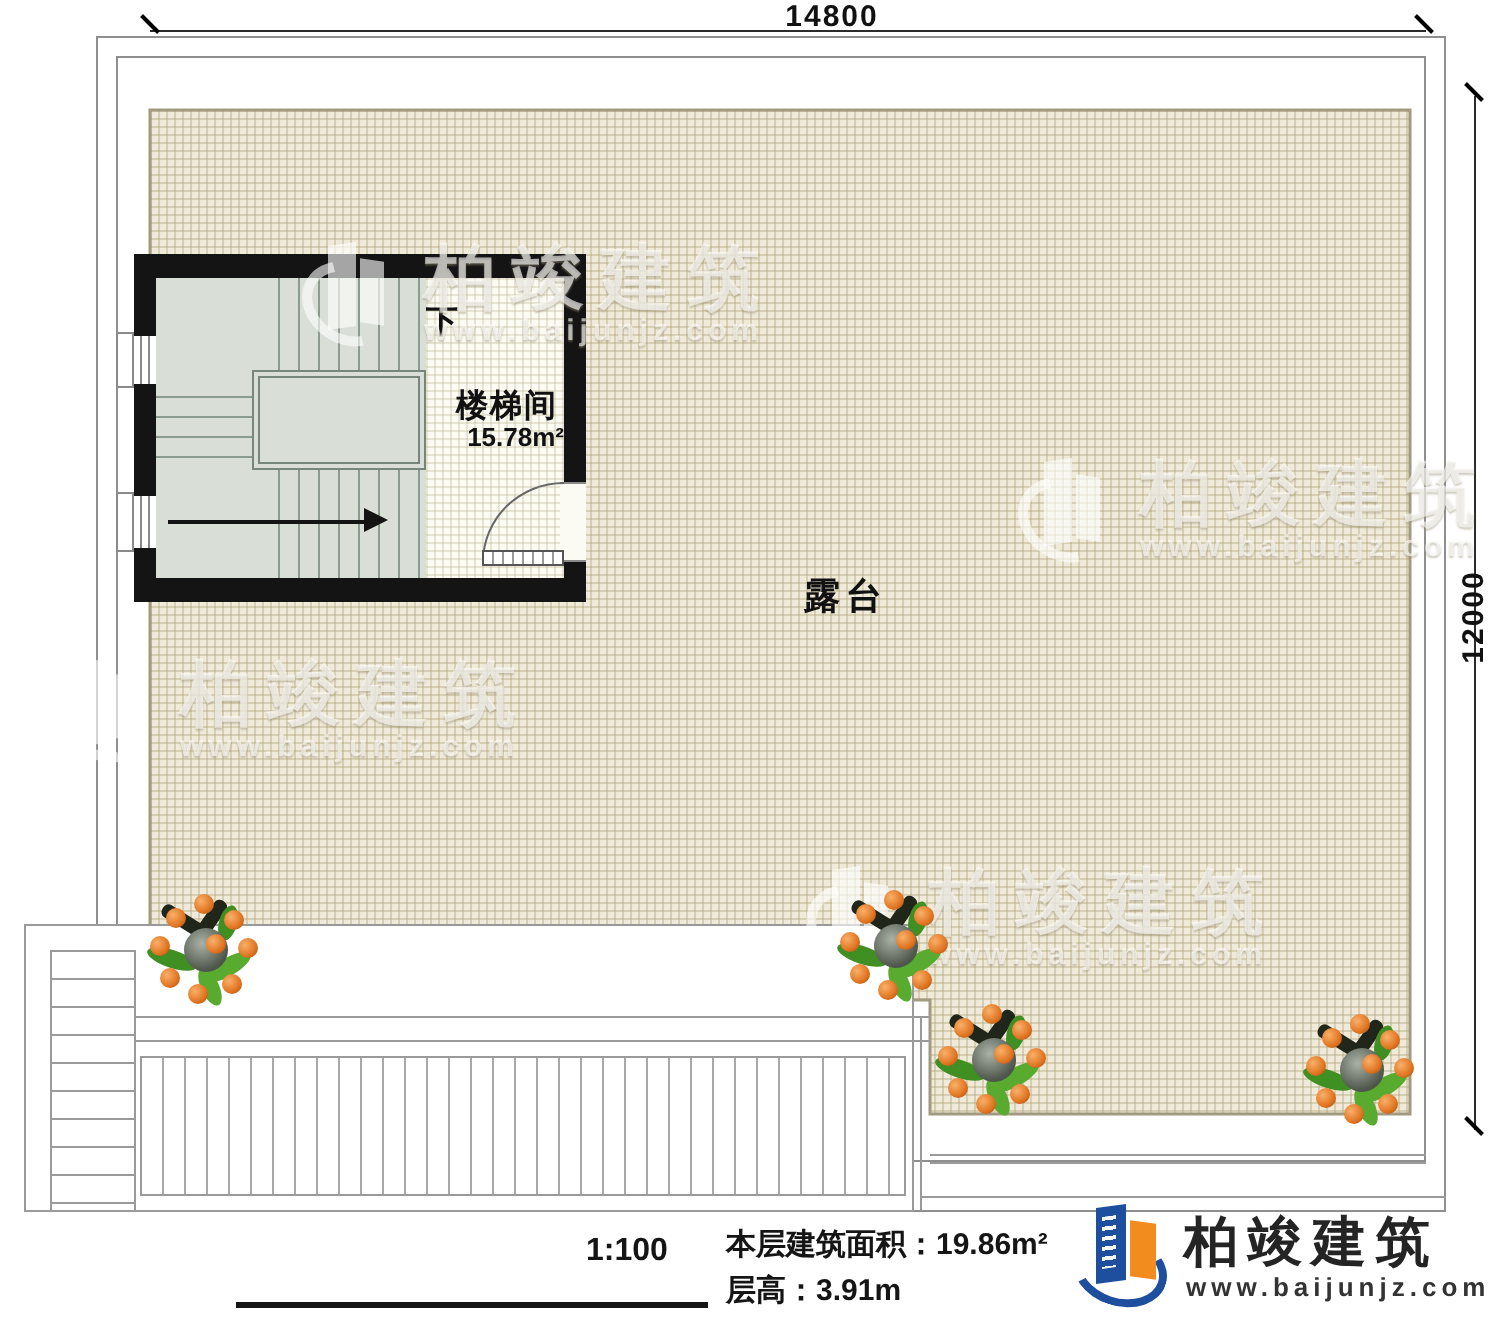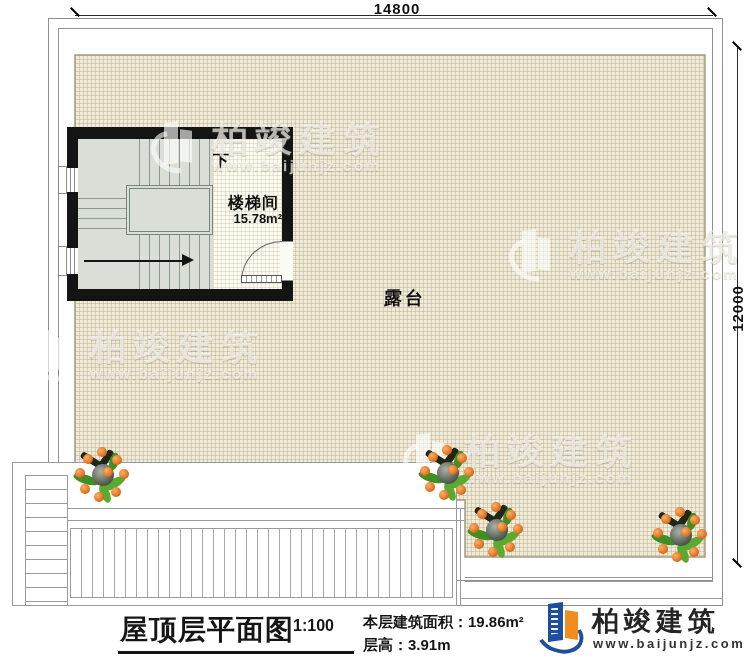--- a/index.html
+++ b/index.html
@@ -69,21 +69,21 @@
     border-top:1px solid #8a8a8a; border-bottom:1px solid #8a8a8a; }
   .door-leaf { left:174px; top:148px; width:41px; height:8px; border:1px solid #555;
     background:repeating-linear-gradient(90deg, #fff 0 4px, #9a9a9a 4px 5px); }
   .door-arc { left:174px; top:114px; width:41px; height:40px;
     border-top:1.5px solid #666; border-left:1.5px solid #666; border-top-left-radius:100%; }
   .down-label { left:146px; top:24px; width:30px; font-size:16px; font-weight:bold; color:#111; }
   .room-name { left:146px; top:66px; width:81px; text-align:center; font-size:16px; font-weight:bold; color:#111; letter-spacing:1px; }
   .room-area { left:146px; top:84px; width:69px; text-align:right; font-size:13px; font-weight:bold; color:#111; }
 
   
-  .terrace-label { left:384px; top:286px; font-size:18px; font-weight:bold; color:#111; letter-spacing:3px; z-index:5;text-align:center; }
+  .terrace-label { left:402px; top:286px; font-size:18px; font-weight:bold; color:#111; letter-spacing:3px; z-index:5;text-align:center; }
 
   
   .wm { display:flex; align-items:center; gap:10px; color:rgba(255,255,255,0.62);
     text-shadow:0 1px 1px rgba(150,140,110,0.45); z-index:3; pointer-events:none; }
   .wm-icon { position:relative; width:52px; height:58px; flex:0 0 auto; }
   .wm-swoosh { position:absolute; left:0; top:14px; width:48px; height:40px; border-radius:50%;
     border:5px solid rgba(255,255,255,0.6); border-top-color:transparent; border-right-color:transparent;
     transform:rotate(32deg); }
   .wm-b1 { position:absolute; left:14px; top:4px; width:14px; height:42px; background:rgba(255,255,255,0.62); transform:skewY(-8deg); }
   .wm-b2 { position:absolute; left:30px; top:12px; width:12px; height:32px; background:rgba(255,255,255,0.62); transform:skewY(8deg); }
@@ -126,21 +126,21 @@
   <div class="abs outline" style="left:58px; top:28px; width:655px; height:553px;"></div>
 
   <div class="abs terrace"></div>
   <svg class="abs terrace-border-svg" width="634" height="506">
     <polygon points="1,1 631,1 631,503 391,503 391,446 1,446" fill="none" stroke="#a29a80" stroke-width="1.5"></polygon>
   </svg>
 
   <div class="abs dim-line-h" style="left:75px; top:15px; width:638px;"></div>
   <div class="abs dim-tick" style="left:69px; top:11px;"></div>
   <div class="abs dim-tick" style="left:706px; top:11px;"></div>
-  <div class="abs dim-label" style="left:357px; top:0; width:80px;">14800</div>
+  <div class="abs dim-label" style="left:376px; top:0; width:80px;">14800</div>
 
   <div class="abs dim-line-v" style="left:737px; top:48px; height:517px;"></div>
   <div class="abs dim-tick" style="left:731px; top:45px;"></div>
   <div class="abs dim-tick" style="left:731px; top:562px;"></div>
   <div class="abs dim-label dim-label-v" style="left:697px; top:300px; width:80px;">12000</div>
 
   <div class="abs eaves-box"></div>
   <div class="abs ladder-col"></div>
   <div class="abs tile-band"></div>
   <div class="abs thin-line" style="left:68px; top:508px; width:397px; height:1px;"></div>
@@ -287,21 +287,20 @@
       <div class="p-berry" style="left:37px; top:8px;"></div>
     <div class="p-berry" style="left:44px; top:22px;"></div>
       <div class="p-berry" style="left:36px; top:40px;"></div>
     <div class="p-berry" style="left:19px; top:45px;"></div>
       <div class="p-berry" style="left:5px; top:37px;"></div>
     <div class="p-berry" style="left:0px; top:21px;"></div>
       <div class="p-berry" style="left:8px; top:7px;"></div>
     <div class="p-berry" style="left:28px; top:20px;"></div>
   </div>
 
-  <div class="abs footer-title">屋顶层平面图</div>
   <div class="abs footer-scale">1:100</div>
   <div class="abs title-underline"></div>
   <div class="abs info-line" style="top:613px;">
     <span>本层建筑面积：</span><span>19.86m²</span>
   </div>
   <div class="abs info-line" style="top:636px;">
     <span>层高：</span><span>3.91m</span>
   </div>
   <div class="abs logo-icon">
     <div class="logo-swoosh"></div>

